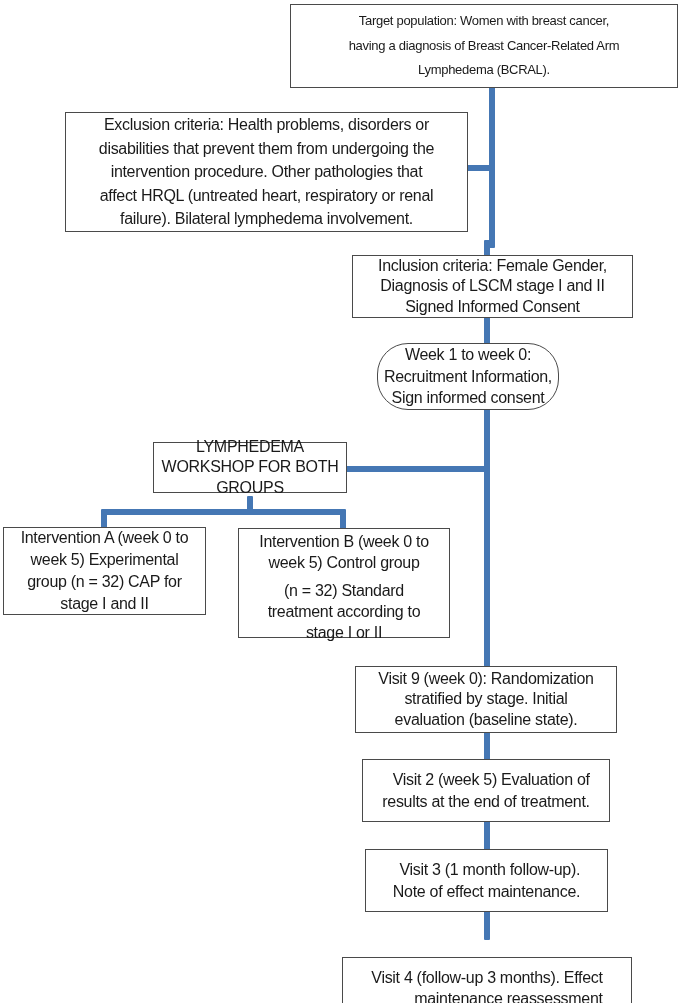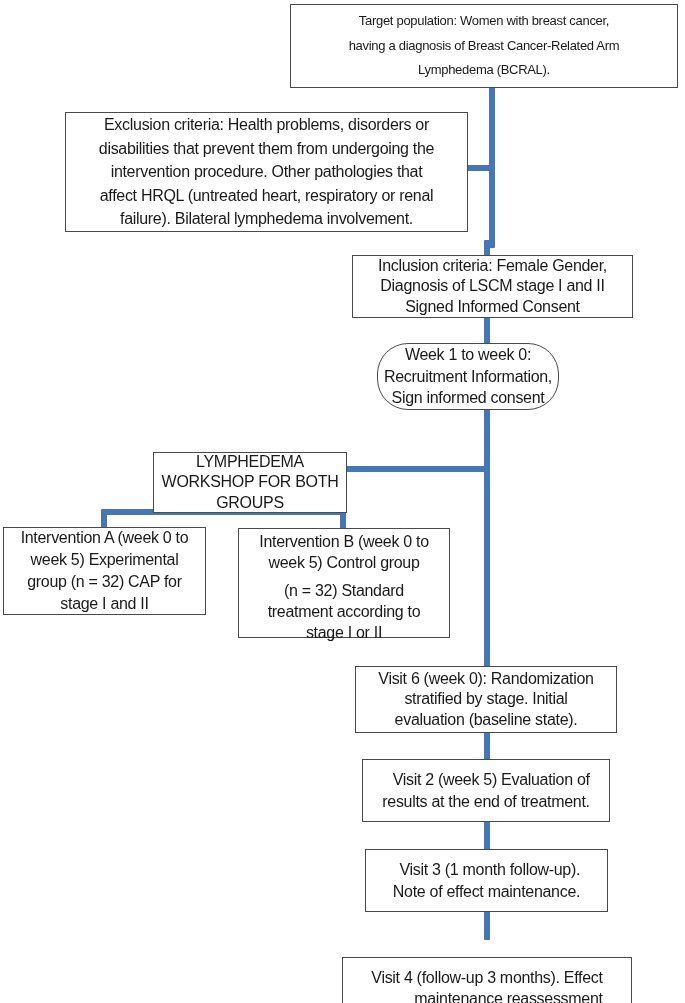--- a/index.html
+++ b/index.html
@@ -76,21 +76,21 @@
 Diagnosis of LSCM stage I and II
 Signed Informed Consent</div>
   </div>
 
   <div class="box" style="left:377px;top:343px;width:182px;height:67px;border-radius:31px;">
     <div class="box-text lh217">Week 1 to week 0:
 Recruitment Information,
 Sign informed consent</div>
   </div>
 
-  <div class="box" style="left:153px;top:452px;width:194px;height:61px;">
+  <div class="box" style="left:153px;top:442px;width:194px;height:51px;">
     <div class="box-text lh205">LYMPHEDEMA
 WORKSHOP FOR BOTH
 GROUPS</div>
   </div>
 
   <div class="box" style="left:3px;top:527px;width:203px;height:88px;">
     <div class="box-text lh22">Intervention A (week 0 to
 week 5) Experimental
 group (n = 32) CAP for
 stage I and II</div>
@@ -98,21 +98,21 @@
 
   <div class="box" style="left:238px;top:528px;width:212px;height:110px;justify-content:flex-start;padding-top:2px;">
     <div class="box-text lh21">Intervention B (week 0 to
 week 5) Control group</div>
     <div class="box-text lh21 para-gap">(n = 32) Standard
 treatment according to
 stage I or II</div>
   </div>
 
   <div class="box" style="left:355px;top:666px;width:262px;height:67px;">
-    <div class="box-text lh20">Visit 6 (week 0): Randomization
+    <div class="box-text lh20">Visit 9 (week 0): Randomization
 stratified by stage. Initial
 evaluation (baseline state).</div>
   </div>
 
   <div class="box" style="left:362px;top:759px;width:248px;height:63px;">
     <div class="box-text lh215">Visit 2 (week 5) Evaluation of
 results at the end of treatment.</div>
   </div>
 
   <div class="box" style="left:365px;top:849px;width:243px;height:63px;">

